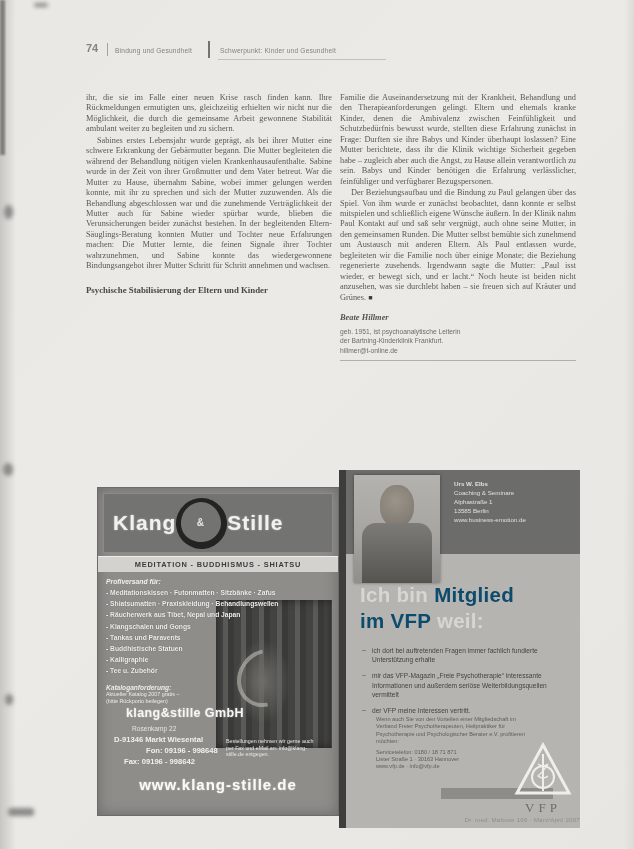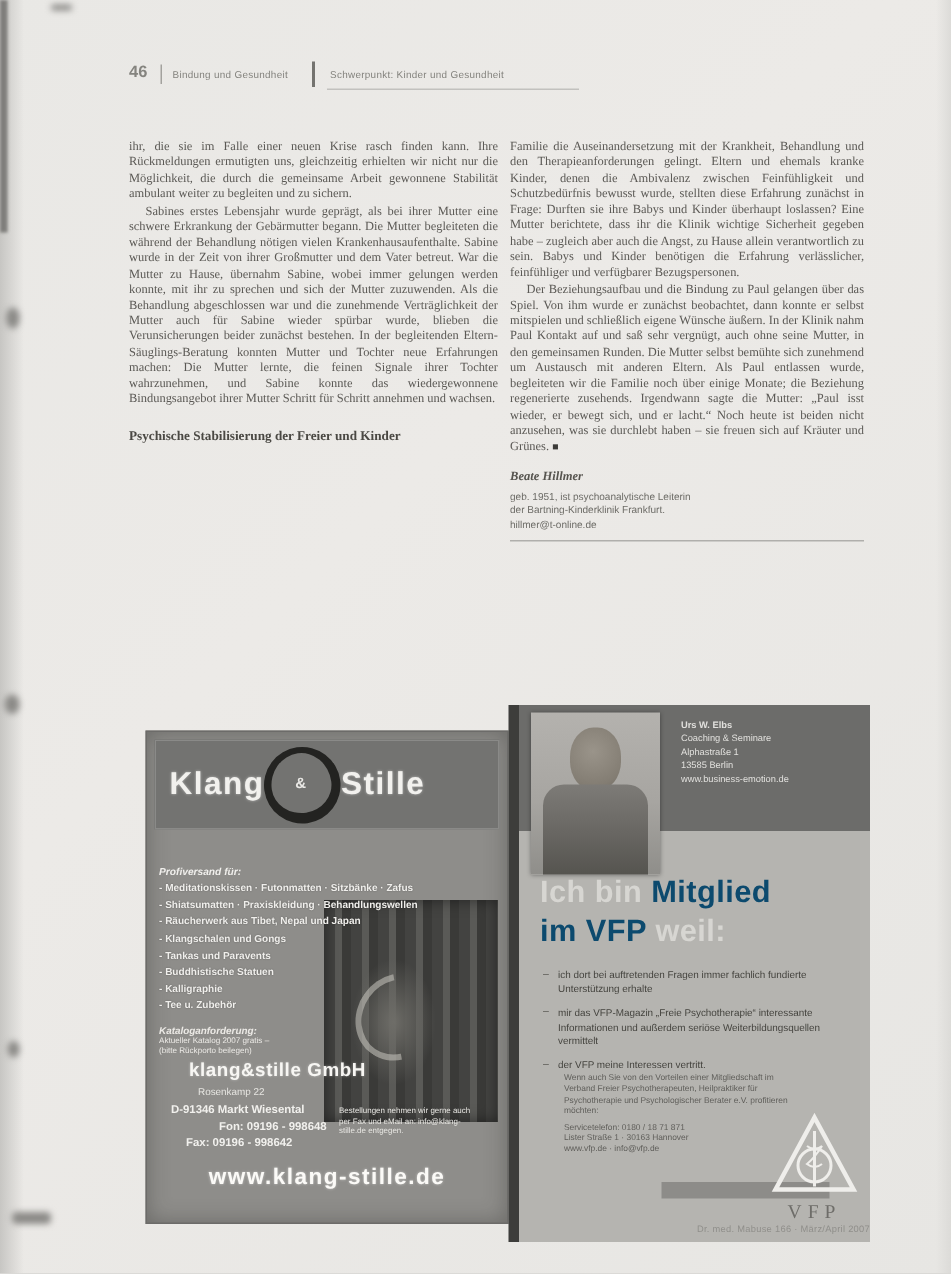--- a/index.html
+++ b/index.html
@@ -113,32 +113,32 @@
 
   <div class="edge-left"></div>
   <div class="edge-right"></div>
   <div class="edge-darkbar"></div>
   <div class="blob b1"></div>
   <div class="blob b2"></div>
   <div class="blob b3"></div>
   <div class="blob b4"></div>
   <div class="blob b5"></div>
 
-  <div class="hdr-num">46</div>
+  <div class="hdr-num">74</div>
   <div class="hdr-v1"></div>
   <div class="hdr-rubric">Bindung und Gesundheit</div>
   <div class="hdr-v2"></div>
   <div class="hdr-section">Schwerpunkt: Kinder und Gesundheit</div>
   <div class="hdr-rule"></div>
 
   <div class="article">
     <div class="col col-left">
       <p>ihr, die sie im Falle einer neuen Krise rasch finden kann. Ihre Rückmeldungen ermutigten uns, gleichzeitig erhielten wir nicht nur die Möglichkeit, die durch die gemeinsame Arbeit gewonnene Stabilität ambulant weiter zu begleiten und zu sichern.</p>
       <p class="ind">Sabines erstes Lebensjahr wurde geprägt, als bei ihrer Mutter eine schwere Erkrankung der Gebärmutter begann. Die Mutter begleiteten die während der Behandlung nötigen vielen Krankenhausaufenthalte. Sabine wurde in der Zeit von ihrer Großmutter und dem Vater betreut. War die Mutter zu Hause, übernahm Sabine, wobei immer gelungen werden konnte, mit ihr zu sprechen und sich der Mutter zuzuwenden. Als die Behandlung abgeschlossen war und die zunehmende Verträglichkeit der Mutter auch für Sabine wieder spürbar wurde, blieben die Verunsicherungen beider zunächst bestehen. In der begleitenden Eltern-Säuglings-Beratung konnten Mutter und Tochter neue Erfahrungen machen: Die Mutter lernte, die feinen Signale ihrer Tochter wahrzunehmen, und Sabine konnte das wiedergewonnene Bindungsangebot ihrer Mutter Schritt für Schritt annehmen und wachsen.</p>
-      <div class="subhead">Psychische Stabilisierung der Freier und Kinder</div>
+      <div class="subhead">Psychische Stabilisierung der Eltern und Kinder</div>
     </div>
     <div class="col col-right">
       <p>Familie die Auseinandersetzung mit der Krankheit, Behandlung und den Therapieanforderungen gelingt. Eltern und ehemals kranke Kinder, denen die Ambivalenz zwischen Feinfühligkeit und Schutzbedürfnis bewusst wurde, stellten diese Erfahrung zunächst in Frage: Durften sie ihre Babys und Kinder überhaupt loslassen? Eine Mutter berichtete, dass ihr die Klinik wichtige Sicherheit gegeben habe – zugleich aber auch die Angst, zu Hause allein verantwortlich zu sein. Babys und Kinder benötigen die Erfahrung verlässlicher, feinfühliger und verfügbarer Bezugspersonen.</p>
       <p class="ind"><span>Der Beziehungsaufbau und die Bindung zu Paul gelangen über das Spiel. Von ihm wurde er zunächst beobachtet, dann konnte er selbst mitspielen und schließlich eigene Wünsche äußern. In der Klinik nahm Paul Kontakt auf und saß sehr vergnügt, auch ohne seine Mutter, in den gemeinsamen Runden. Die Mutter selbst bemühte sich zunehmend um Austausch mit anderen Eltern. Als Paul entlassen wurde, begleiteten wir die Familie noch über einige Monate; die Beziehung regenerierte zusehends. Irgendwann sagte die Mutter: „Paul isst wieder, er bewegt sich, und er lacht.“ Noch heute ist beiden nicht anzusehen, was sie durchlebt haben – sie freuen sich auf Kräuter und Grünes. </span><span class="endmark">■</span></p>
       <div class="author">
         <div class="name">Beate Hillmer</div>
         <div class="bio">geb. 1951, ist psychoanalytische Leiterin</div>
         <div class="bio">der Bartning-Kinderklinik Frankfurt.</div>
         <div class="mail">hillmer@t-online.de</div>
       </div>
@@ -146,20 +146,21 @@
   </div>
 
   <div class="ad-klang">
     <div class="ak-head">
       <span class="ak-title">Klang</span>
       <span class="enso">
           <span>&amp;</span>
         </span>
       <span class="ak-title">Stille</span>
     </div>
+    <div class="ak-band">MEDITATION - BUDDHISMUS - SHIATSU</div>
     <div class="ak-photo"></div>
     <div class="ak-list">
       <div class="ak-list-header">Profiversand für:</div>
       <div class="ak-item">- Meditationskissen · Futonmatten · Sitzbänke · Zafus</div>
       <div class="ak-item">- Shiatsumatten · Praxiskleidung · Behandlungswellen</div>
       <div class="ak-item">- Räucherwerk aus Tibet, Nepal und Japan</div>
       <div class="ak-item">- Klangschalen und Gongs</div>
       <div class="ak-item">- Tankas und Paravents</div>
       <div class="ak-item">- Buddhistische Statuen</div>
       <div class="ak-item">- Kalligraphie</div>

